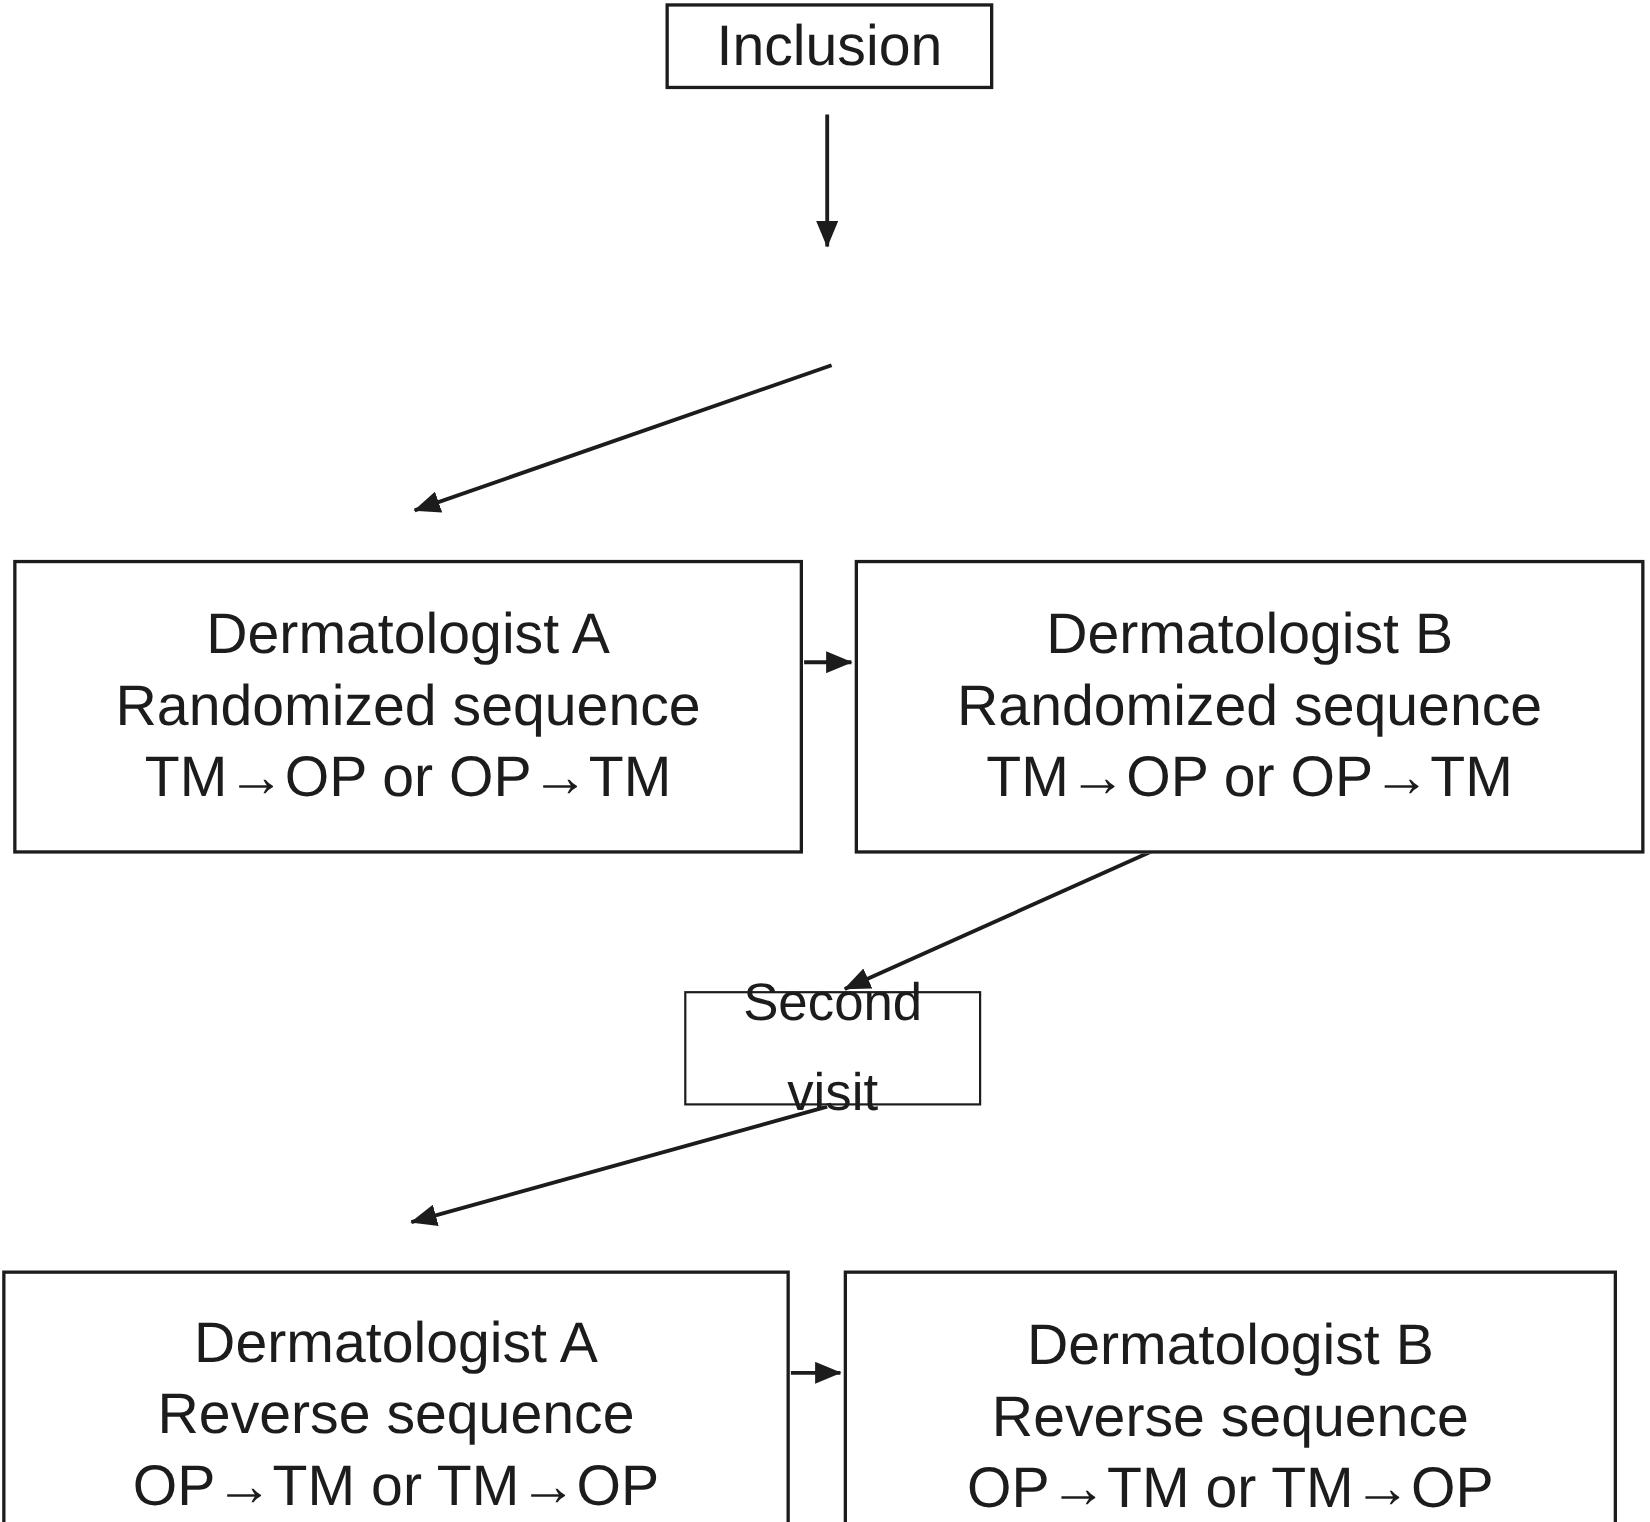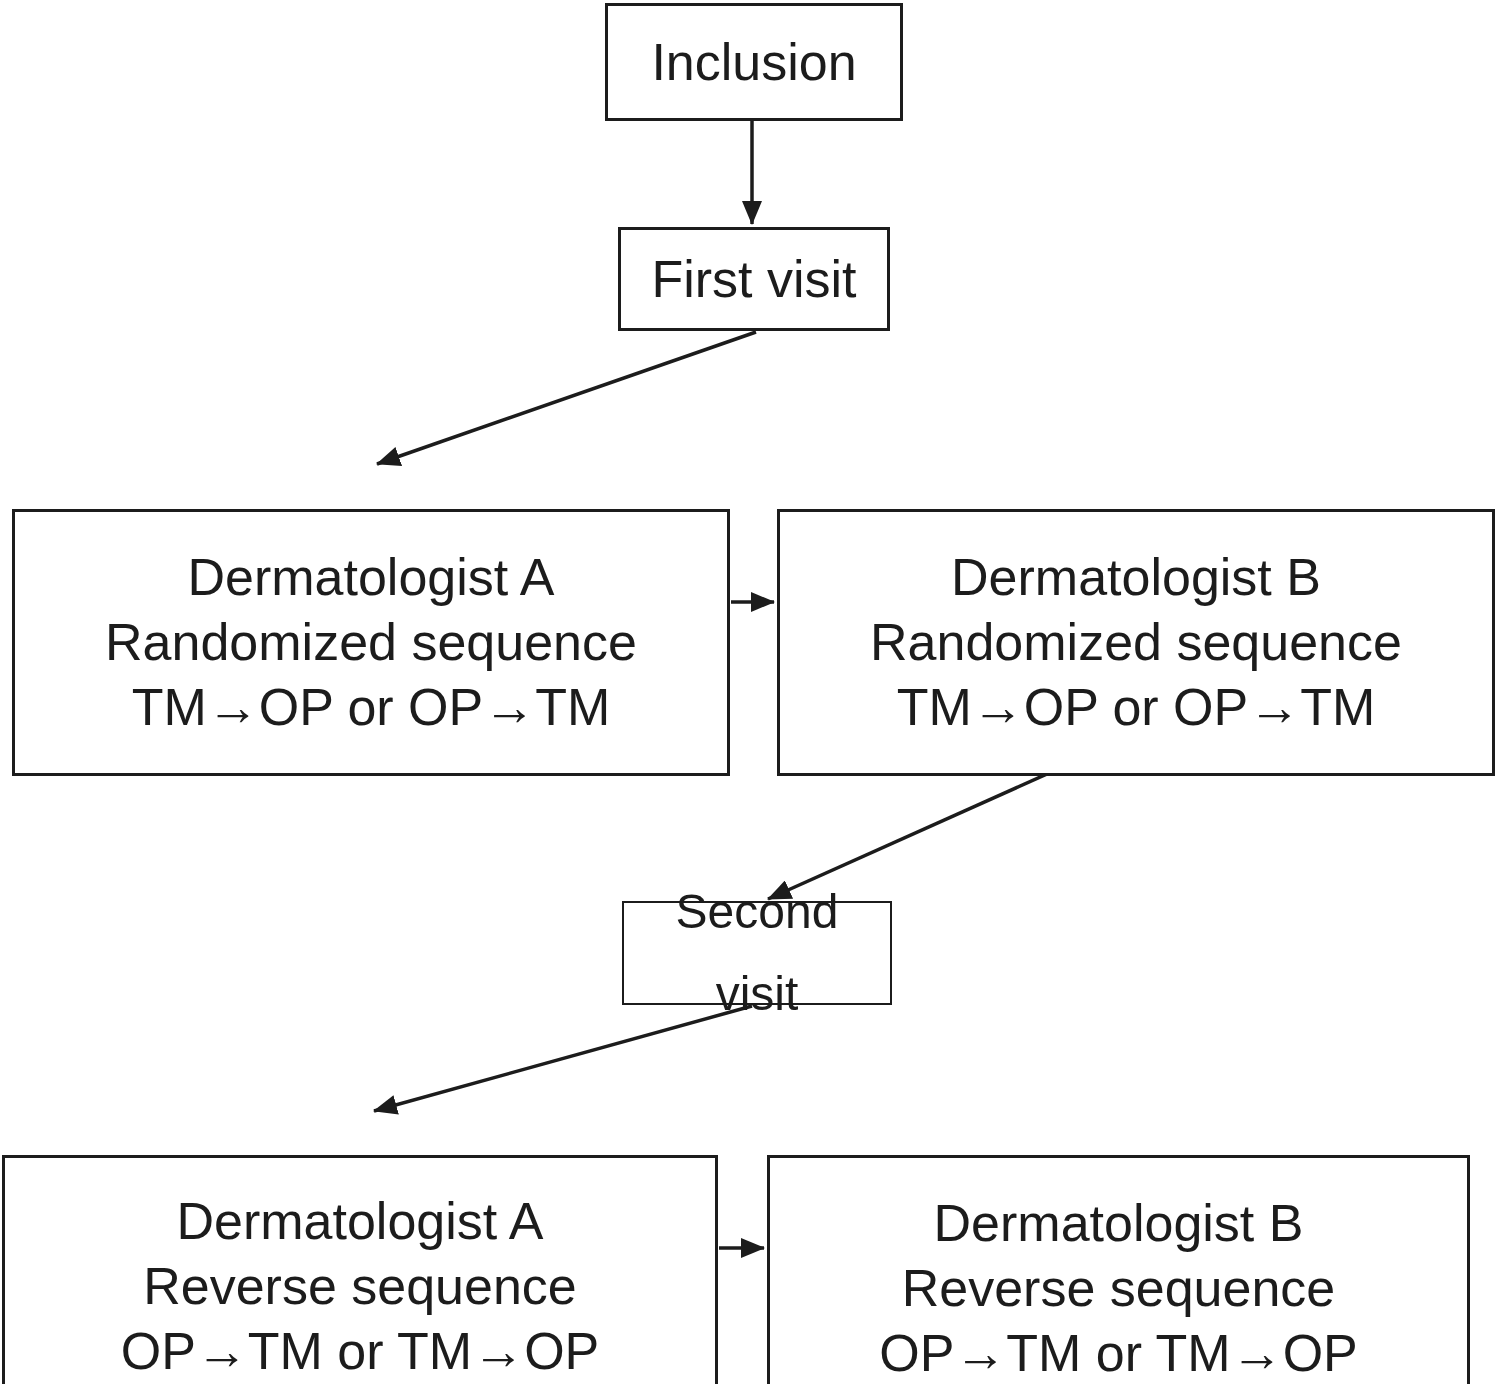--- a/index.html
+++ b/index.html
@@ -53,27 +53,24 @@
       </marker>
     </defs>
     <line class="edge-line" x1="752" y1="104" x2="752" y2="224" marker-end="url(#arrowhead)"></line>
     <line class="edge-line" x1="756" y1="332" x2="377" y2="464" marker-end="url(#arrowhead)"></line>
     <line class="edge-line" x1="731" y1="602" x2="774" y2="602" marker-end="url(#arrowhead)"></line>
     <line class="edge-line" x1="1134" y1="735" x2="768" y2="899" marker-end="url(#arrowhead)"></line>
     <line class="edge-line" x1="752" y1="1006" x2="374" y2="1111" marker-end="url(#arrowhead)"></line>
     <line class="edge-line" x1="719" y1="1248" x2="764" y2="1248" marker-end="url(#arrowhead)"></line>
   </svg>
 
-  <div class="node node--single" style="left:605px; top:3px; width:298px; height:118px;">
+  <div class="node node--single" style="left:605px; top:3px; width:298px; height:78px;">
     <div class="txt">Inclusion</div>
   </div>
 
-  <div class="node node--single" style="left:618px; top:227px; width:272px; height:104px;">
-    <div class="txt">First visit</div>
-  </div>
 
   <div class="node node--big" style="left:12px; top:467px; width:718px; height:267px;">
     <div class="txt">Dermatologist A</div>
     <div class="txt">Randomized sequence</div>
     <div class="txt">TM→OP or OP→TM</div>
   </div>
 
   <div class="node node--big" style="left:777px; top:467px; width:718px; height:267px;">
     <div class="txt">Dermatologist B</div>
     <div class="txt">Randomized sequence</div>

